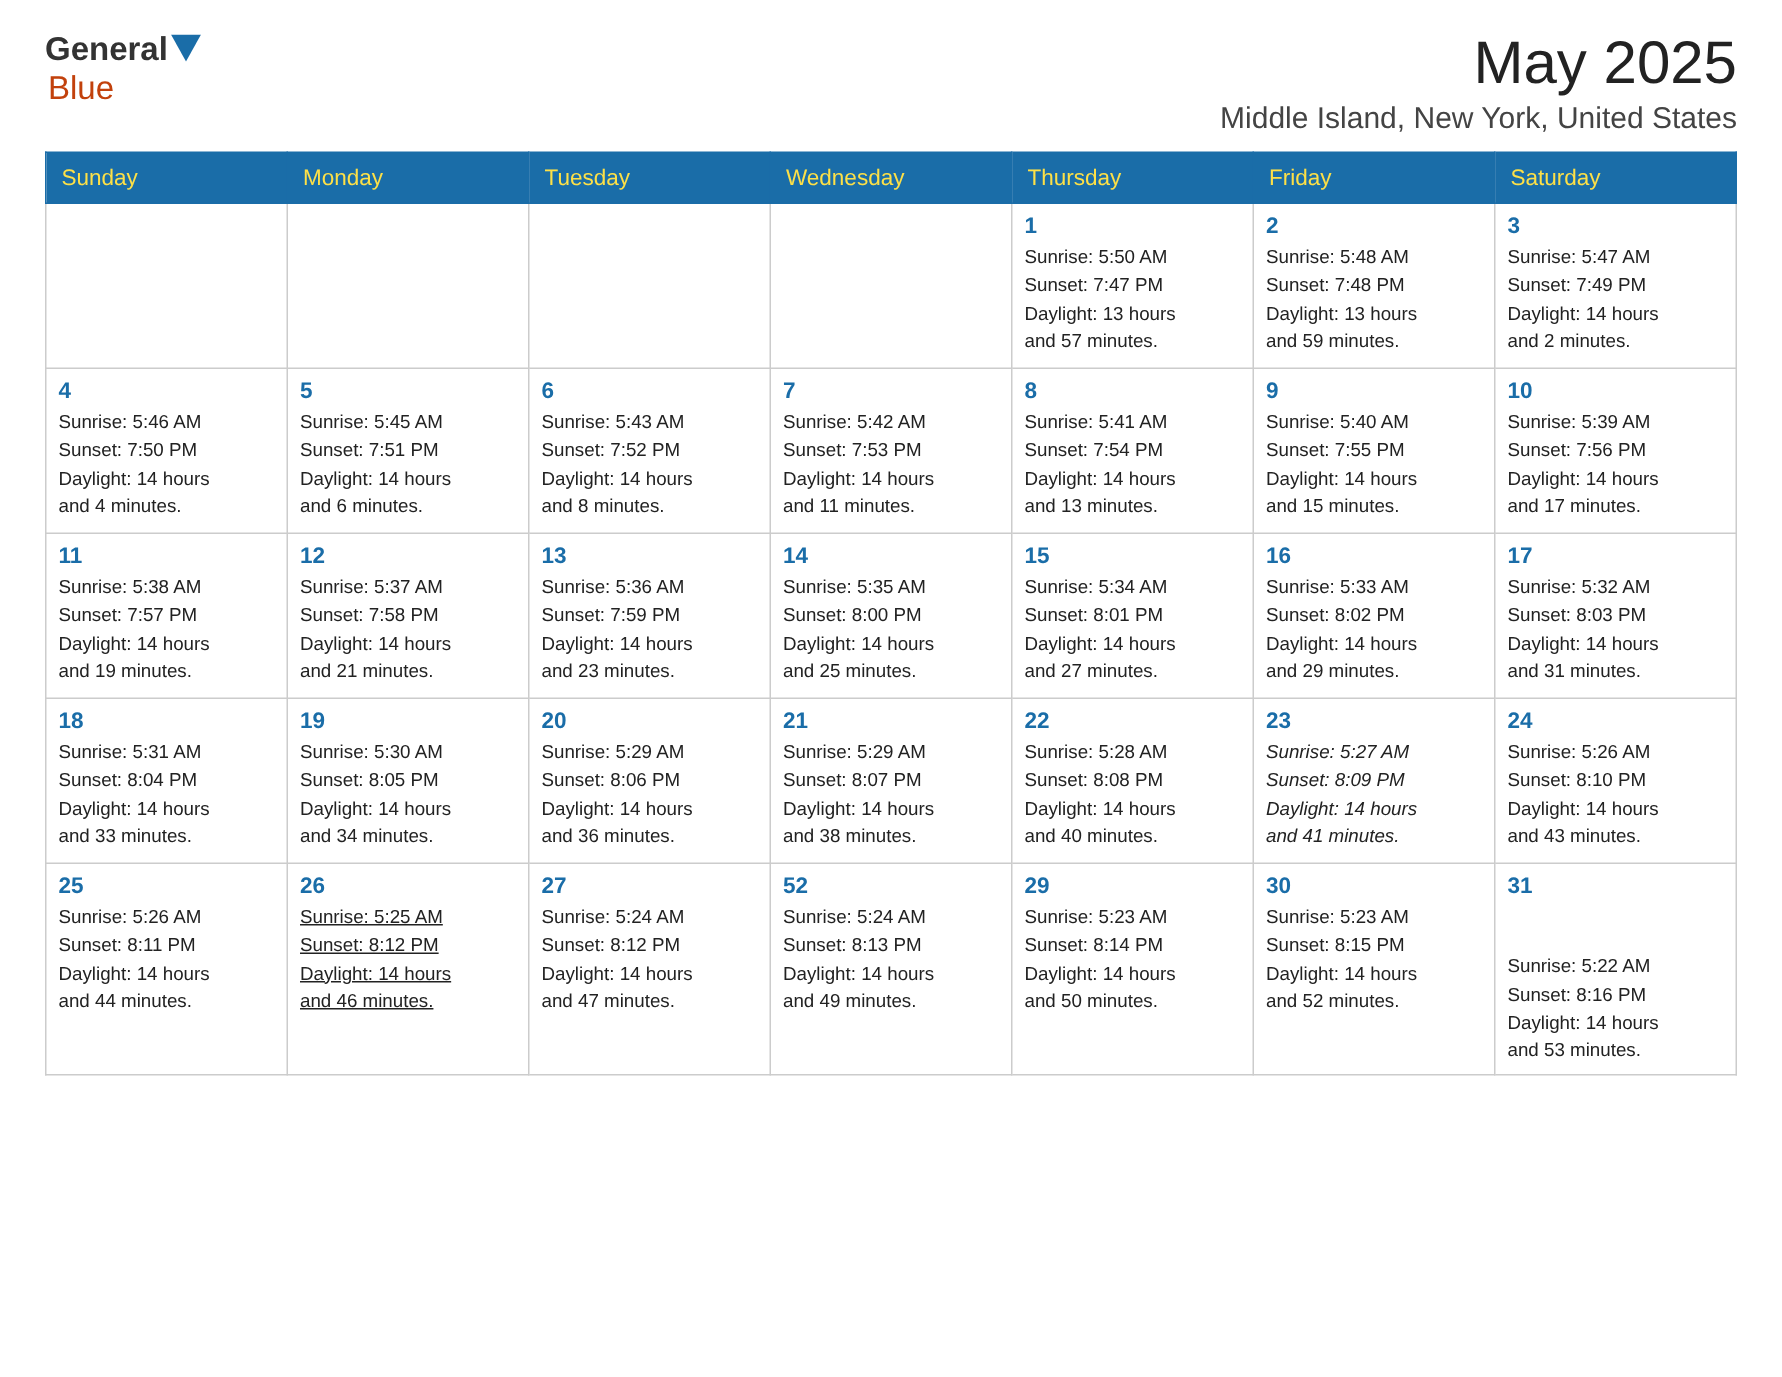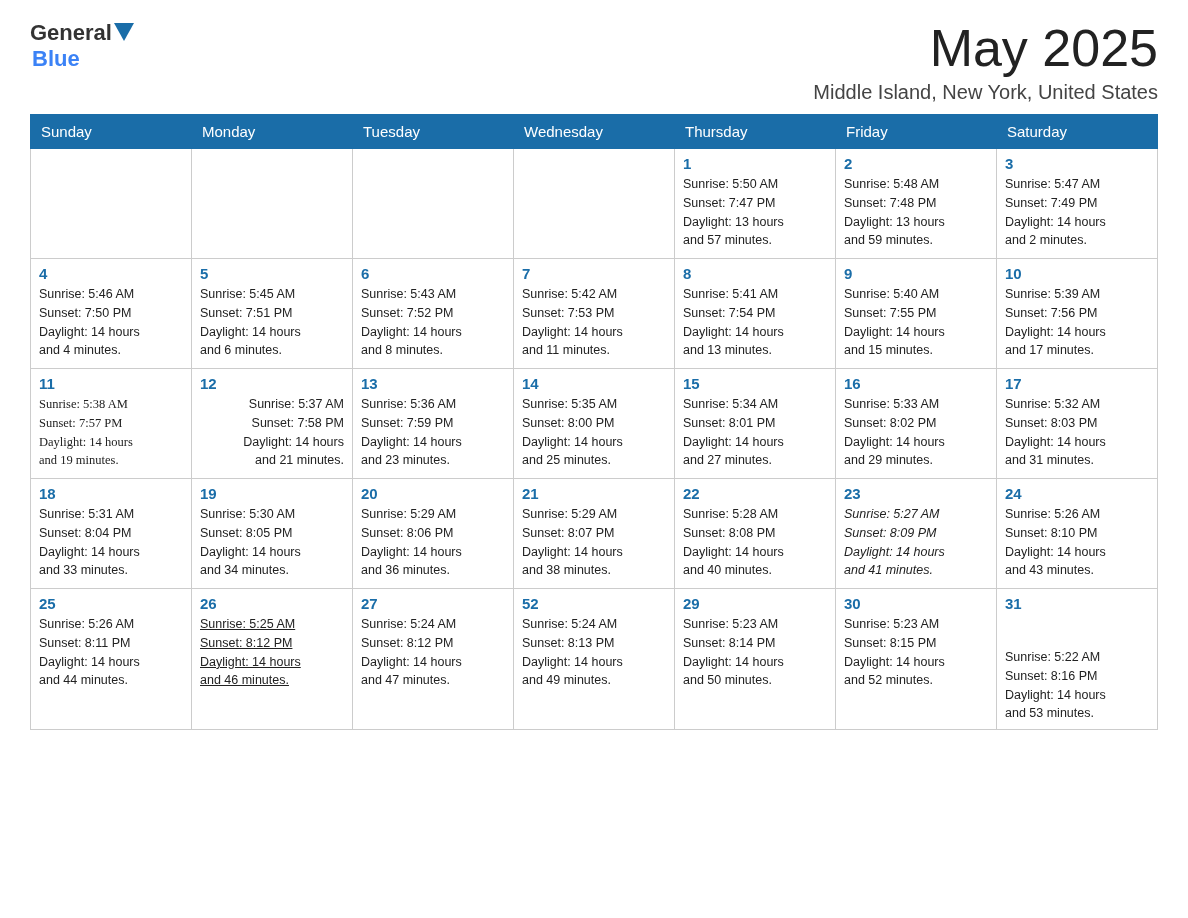--- a/index.html
+++ b/index.html
@@ -21,53 +21,53 @@
       display: flex;
       align-items: center;
     }
     .logo-text-general {
       font-size: 22px;
       font-weight: bold;
       color: #333;
     }
     .logo-text-blue {
       font-size: 22px;
-      font-weight: bold;
-      color: #3b82f6;
+      font-weight: normal;
+      color: #c2410c;
     }
     .logo-icon {
       display: flex;
       flex-direction: column;
       align-items: flex-start;
     }
     .logo-row1 { display: flex; align-items: center; }
     .logo-row2 { margin-left: 2px; }
     .title-area {
       text-align: right;
     }
     .month-title {
-      font-size: 52px;
+      font-size: 40px;
       font-weight: normal;
       color: #222;
       line-height: 1.1;
     }
     .location-title {
       font-size: 20px;
       color: #444;
       margin-top: 4px;
       text-align: right;
     }
     .calendar {
       width: 100%;
       border-collapse: collapse;
       margin-top: 8px;
     }
     .calendar th {
       background-color: #1a6da8;
-      color: #ffffff;
+      color: #fde047;
       font-size: 15px;
       font-weight: normal;
       padding: 8px 10px;
       text-align: left;
       border: 1px solid #1a6da8;
     }
     .calendar td {
       border: 1px solid #ccc;
       vertical-align: top;
       padding: 6px 8px;
@@ -205,28 +205,28 @@
           <span class="day-number">10</span>
           <div class="day-info" style="white-space: pre-line;">Sunrise: 5:39 AM
 Sunset: 7:56 PM
 Daylight: 14 hours
 and 17 minutes.</div>
         </td>
       </tr>
       <tr>
         <td>
           <span class="day-number">11</span>
-          <div class="day-info" style="white-space: pre-line; font-family: Liberation Serif, serif;">Sunrise: 5:38 AM
+          <div class="day-info" style="white-space: pre-line;">Sunrise: 5:38 AM
 Sunset: 7:57 PM
 Daylight: 14 hours
 and 19 minutes.</div>
         </td>
         <td>
           <span class="day-number">12</span>
-          <div class="day-info" style="white-space: pre-line; text-align: right;">Sunrise: 5:37 AM
+          <div class="day-info" style="white-space: pre-line;">Sunrise: 5:37 AM
 Sunset: 7:58 PM
 Daylight: 14 hours
 and 21 minutes.</div>
         </td>
         <td>
           <span class="day-number">13</span>
           <div class="day-info" style="white-space: pre-line;">Sunrise: 5:36 AM
 Sunset: 7:59 PM
 Daylight: 14 hours
 and 23 minutes.</div>

